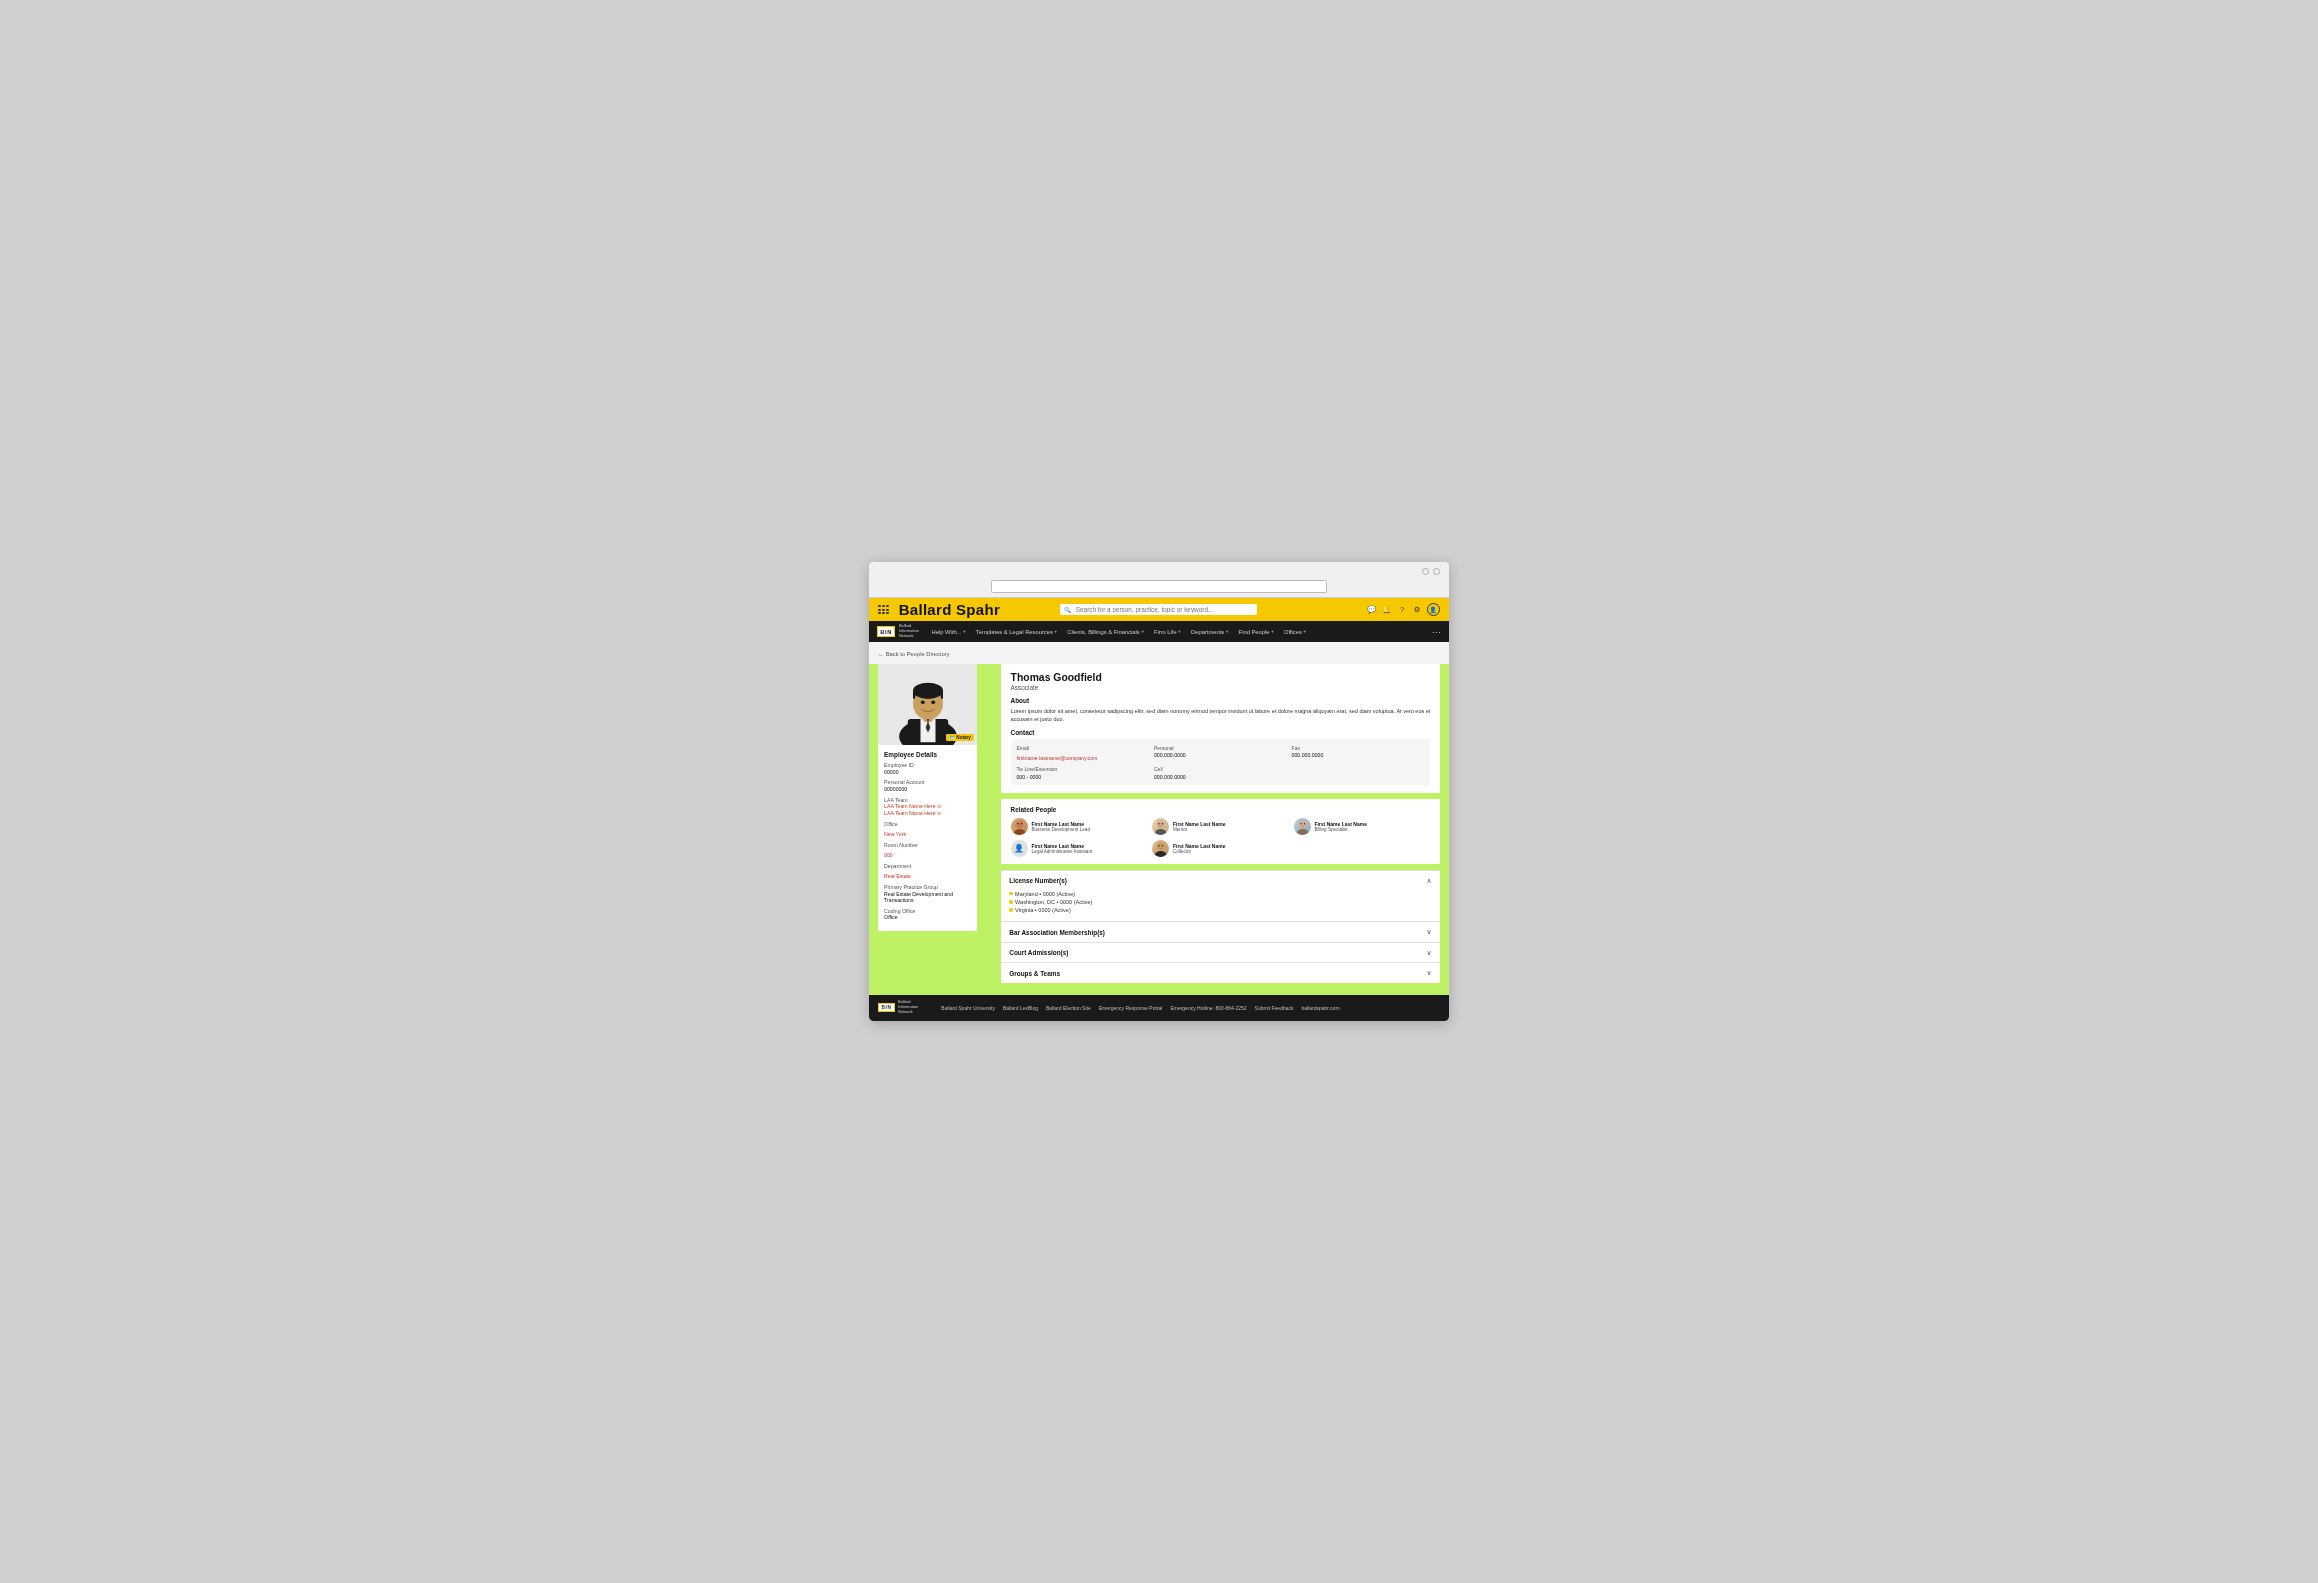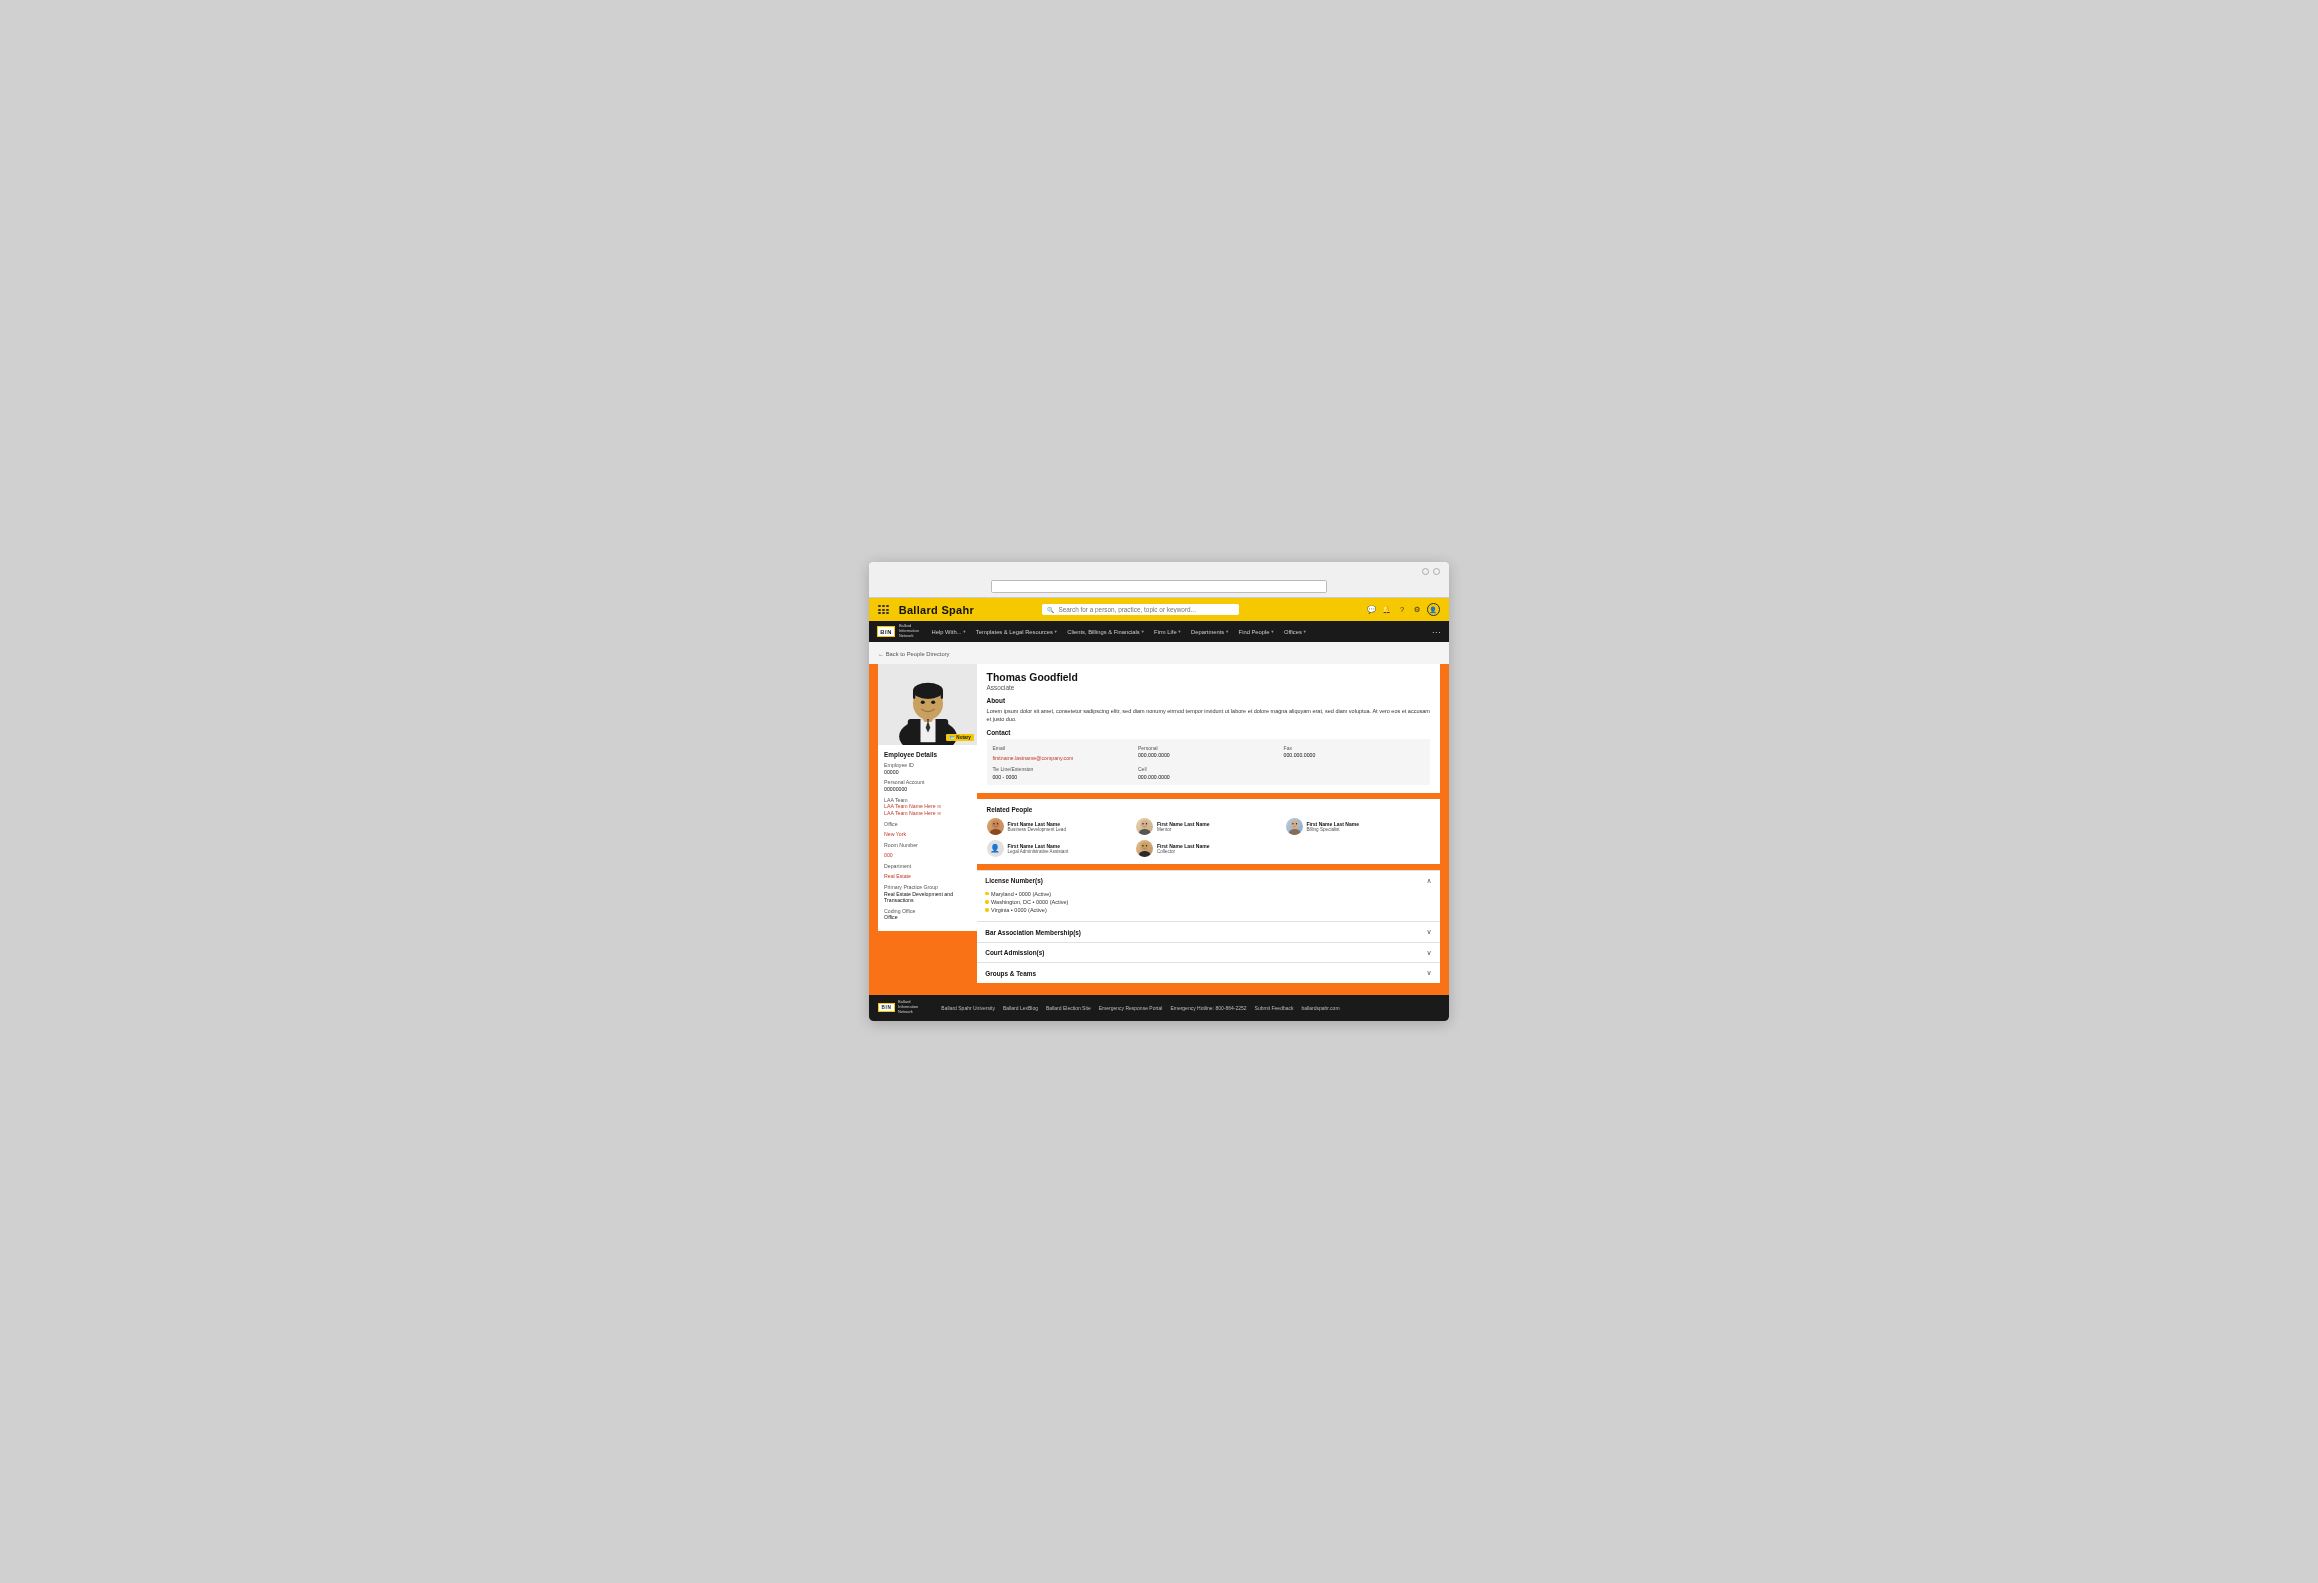--- a/index.html
+++ b/index.html
@@ -49,21 +49,21 @@
     .top-bar {
       background: #f5c800;
       display: flex;
       align-items: center;
       padding: 0 9.3px;
       height: 23px;
       gap: 9.3px;
     }
     .top-bar-logo {
       font-weight: 700;
-      font-size: 11px;
+      font-size: 15px;
       color: #111;
       letter-spacing: 0.3px;
     }
     .top-bar-grid-icon {
       display: grid;
       grid-template-columns: repeat(3,2.9px);
       gap: 1.2px;
     }
     .top-bar-grid-icon span {
       width: 2.3px; height: 2.3px;
@@ -173,24 +173,24 @@
     }
     .breadcrumb-link {
       font-size: 5.8px;
       color: #555;
       text-decoration: none;
     }
     .breadcrumb-link::before { content: '← '; }
 
     
     .main-content {
-      background: #f97316;
+      background: #bef264;
       padding: 0 9.3px 11.6px 9.3px;
       display: flex;
-      gap: 0;
+      gap: 24px;
     }
 
     
     .left-col {
       width: 99px;
       flex-shrink: 0;
     }
     .profile-photo-wrap {
       background: #e8e8e8;
       width: 99px;

